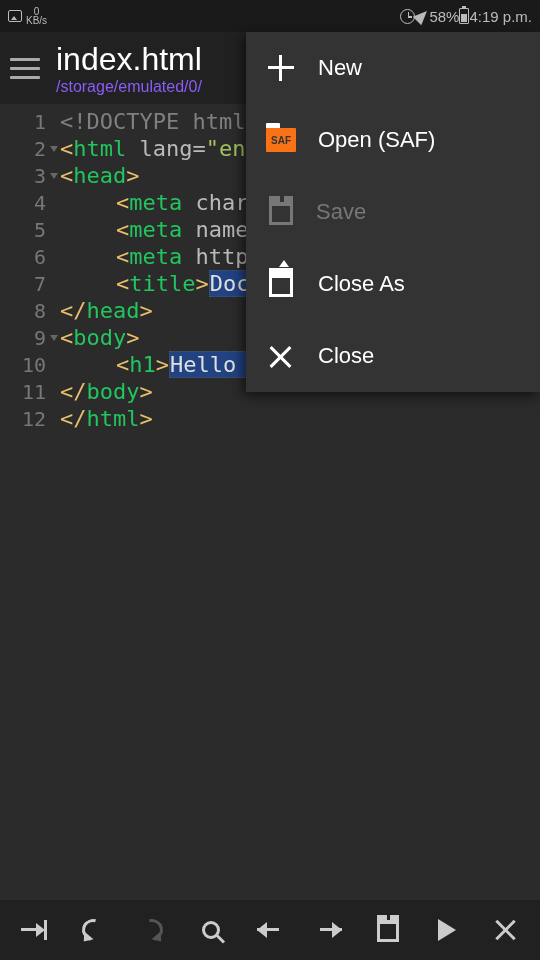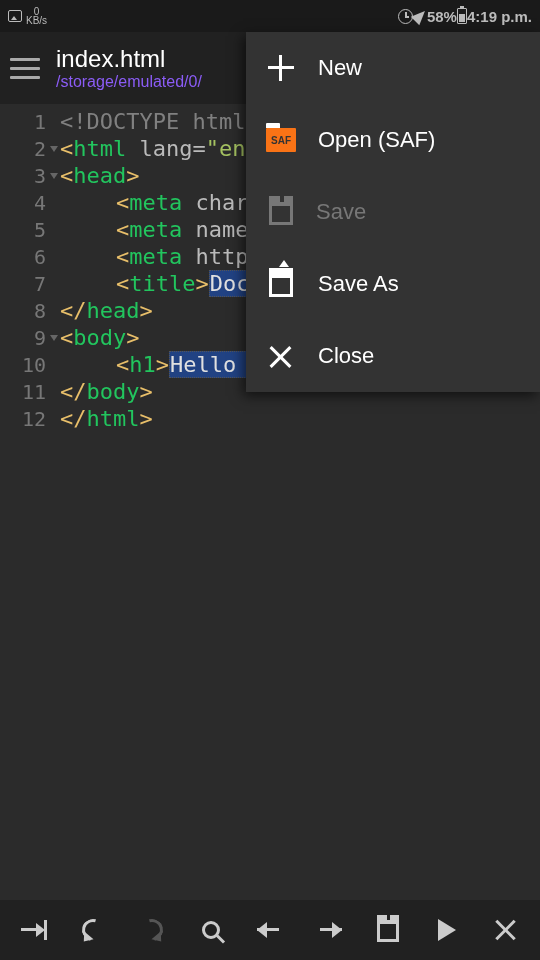--- a/index.html
+++ b/index.html
@@ -19,41 +19,41 @@
     align-items: center;
     justify-content: space-between;
     padding: 0 8px;
     font-size: 15px;
     color: #bbbbbb;
   }
   .status-left { display:flex; align-items:center; gap:4px; }
   .status-left .pic-icon { width:14px;height:12px;border:1.5px solid #bbb;border-radius:2px;position:relative;}
   .status-left .pic-icon::after{content:"";position:absolute;left:2px;bottom:1px;width:0;height:0;border-left:3px solid transparent;border-right:3px solid transparent;border-bottom:4px solid #bbb;}
   .status-left .kb { font-size:10px; line-height:9px; display:flex;flex-direction:column;align-items:center;}
-  .status-right { display:flex; align-items:center; gap:0;font-weight:bold; }
+  .status-right { display:flex; align-items:center; gap:0; }
   .status-right .alarm {width:15px;height:15px;border:1.5px solid #bbb;border-radius:50%;position:relative;}
   .status-right .alarm::before,.status-right .alarm::after{content:"";position:absolute;background:#bbb;}
   .status-right .alarm::before{width:1.5px;height:5px;left:6.5px;top:2px;}
   .status-right .alarm::after{width:4px;height:1.5px;left:6.5px;top:6.5px;}
   .status-right .plane{width:0;height:0;border-left:14px solid #bbb;border-top:6px solid transparent;border-bottom:6px solid transparent;position:relative;transform:rotate(-45deg);}
   .status-right .batt{width:10px;height:16px;border:1.5px solid #bbb;border-radius:1px;position:relative;display:inline-block;}
   .status-right .batt::before{content:"";position:absolute;width:4px;height:2px;background:#bbb;top:-3px;left:2px;}
   .status-right .batt::after{content:"";position:absolute;left:1px;right:1px;bottom:1px;height:55%;background:#bbb;}
   
   .app-bar {
     height: 72px;
     background: #212121;
     display:flex; align-items:center;
     padding: 0 10px;
     gap: 16px;
   }
   .hamburger { width:30px;display:flex;flex-direction:column;gap:6px;cursor:pointer;}
   .hamburger span{height:3px;background:#aaa;border-radius:1px;}
   .appbar-titles { display:flex;flex-direction:column;}
-  .appbar-titles .title{font-size:24px;color:#fff;}
+  .appbar-titles .title{font-size:32px;color:#fff;}
   .appbar-titles .subtitle{font-size:16px;color:#8b5cf6;}
   
   .editor { display:flex; position:relative;}
   .gutter { background:#2b2b2b; padding-top:4px; }
   .gutter-row { height:27px; display:flex;align-items:center;justify-content:flex-end;padding-right:10px;width:56px;font-family:monospace;font-size:20px;color:#777;position:relative;}
   .gutter-row.fold::after{content:"";position:absolute;right:-2px;top:11px;width:0;height:0;border-left:4px solid transparent;border-right:4px solid transparent;border-top:6px solid #666;}
   .code { font-family:monospace; font-size:22px; line-height:27px; padding-top:4px;white-space:pre;background:#2b2b2b;}
   .c-comment{color:#808080;}
   .c-tag{color:#22c55e;}
   .c-bracket{color:#e8bf6a;}
@@ -200,21 +200,21 @@
   <div class="popup-item disabled">
     <span class="pi-icon">
         <span class="ico-save"></span>
       </span>
     <span>Save</span>
   </div>
   <div class="popup-item">
     <span class="pi-icon">
         <span class="ico-saveas"></span>
       </span>
-    <span>Save As</span>
+    <span>Close As</span>
   </div>
   <div class="popup-item">
     <span class="pi-icon">
         <span class="ico-close"></span>
       </span>
     <span>Close</span>
   </div>
 </div>
 
 <div class="bottom-bar">

